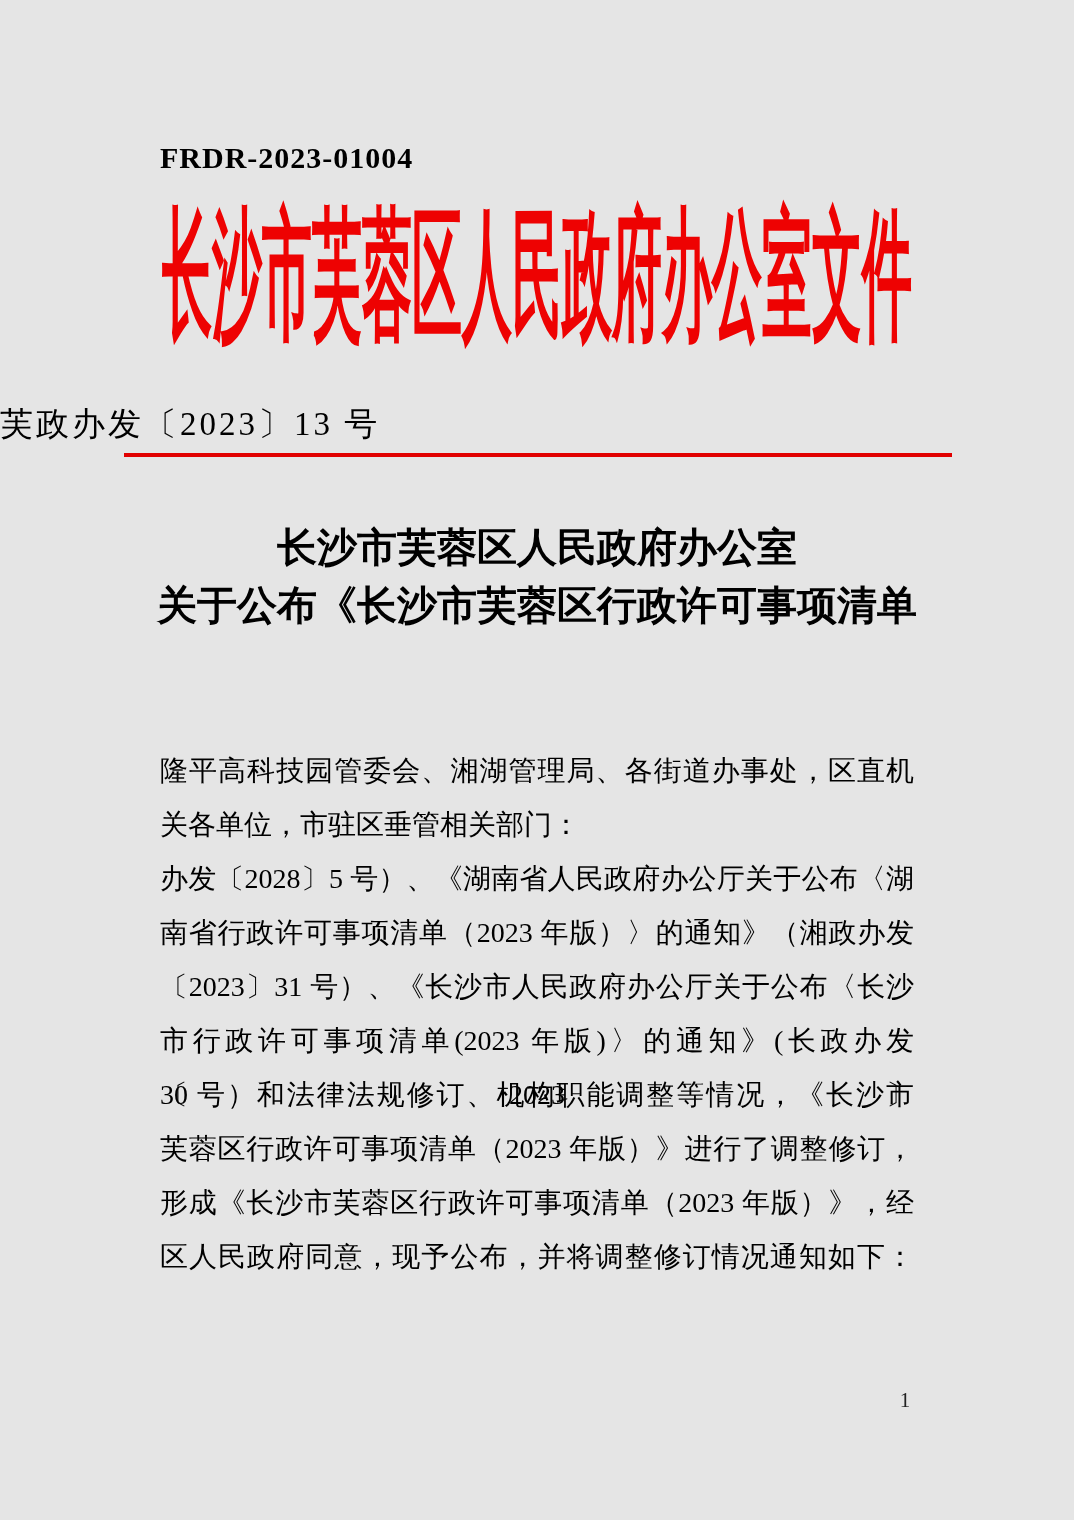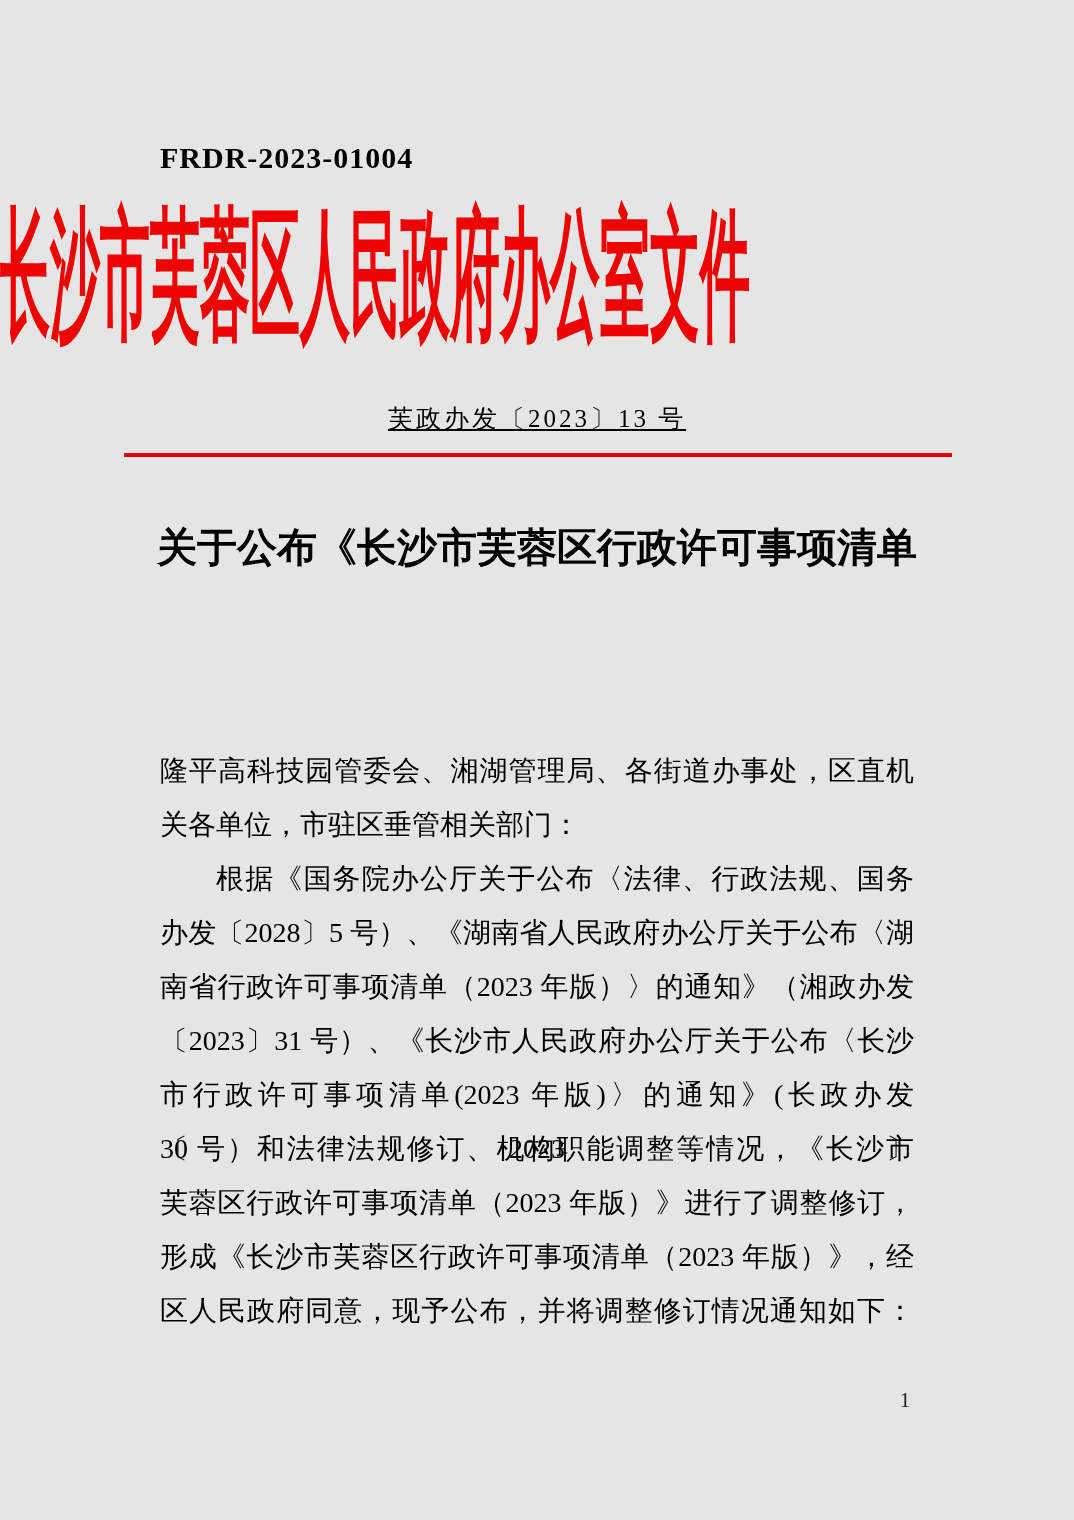--- a/index.html
+++ b/index.html
@@ -25,42 +25,41 @@
     letter-spacing: 1px;
     font-family: "Liberation Serif", "DejaVu Serif", serif;
     white-space: nowrap;
   }
   .red-head-wrap {
     position: absolute;
     left: 0;
     top: 204px;
     width: 100%;
     height: 150px;
+    text-align: center;
   }
   .red-head {
     display: inline-block;
     font-size: 50px;
     line-height: 50px;
     font-weight: bold;
     color: #ee0202;
     transform: scaleY(2.85);
     transform-origin: 50% 0;
     white-space: nowrap;
     letter-spacing: 0;
   }
   .doc-number {
     position: absolute;
     left: 0;
     top: 402px;
     width: 100%;
-    text-align: center;
-    font-size: 25px;
+    font-size: 33px;
     letter-spacing: 3px;
     white-space: nowrap;
-    text-decoration: underline;
   }
   .red-rule {
     position: absolute;
     left: 124px;
     top: 453px;
     width: 828px;
     height: 4px;
     background: #e10000;
   }
   .title-block {
@@ -119,27 +118,27 @@
 
   <div class="red-head-wrap">
     <div class="red-head">长沙市芙蓉区人民政府办公室文件</div>
   </div>
 
   <div class="doc-number">芙政办发〔2023〕13 号</div>
 
   <div class="red-rule"></div>
 
   <div class="title-block">
+    <div class="title-line">长沙市芙蓉区人民政府办公室</div>
     <div class="title-line">关于公布《长沙市芙蓉区行政许可事项清单</div>
   </div>
 
   <div class="body-block">
     <div class="body-line">隆平高科技园管委会、湘湖管理局、各街道办事处，区直机</div>
     <div class="body-line para-end-short">关各单位，市驻区垂管相关部门：</div>
-    <div class="body-line para-start">根据《国务院办公厅关于公布〈法律、行政法规、国务</div>
     <div class="body-line">办发〔2028〕5 号）、《湖南省人民政府办公厅关于公布〈湖</div>
     <div class="body-line">南省行政许可事项清单（2023 年版）〉的通知》（湘政办发</div>
     <div class="body-line">〔2023〕31 号）、《长沙市人民政府办公厅关于公布〈长沙</div>
     <div class="body-line">市行政许可事项清单(2023 年版)〉的通知》(长政办发〔2023〕</div>
     <div class="body-line">30 号）和法律法规修订、机构职能调整等情况，《长沙市</div>
     <div class="body-line">芙蓉区行政许可事项清单（2023 年版）》进行了调整修订，</div>
     <div class="body-line">形成《长沙市芙蓉区行政许可事项清单（2023 年版）》，经</div>
     <div class="body-line">区人民政府同意，现予公布，并将调整修订情况通知如下：</div>
   </div>
 

